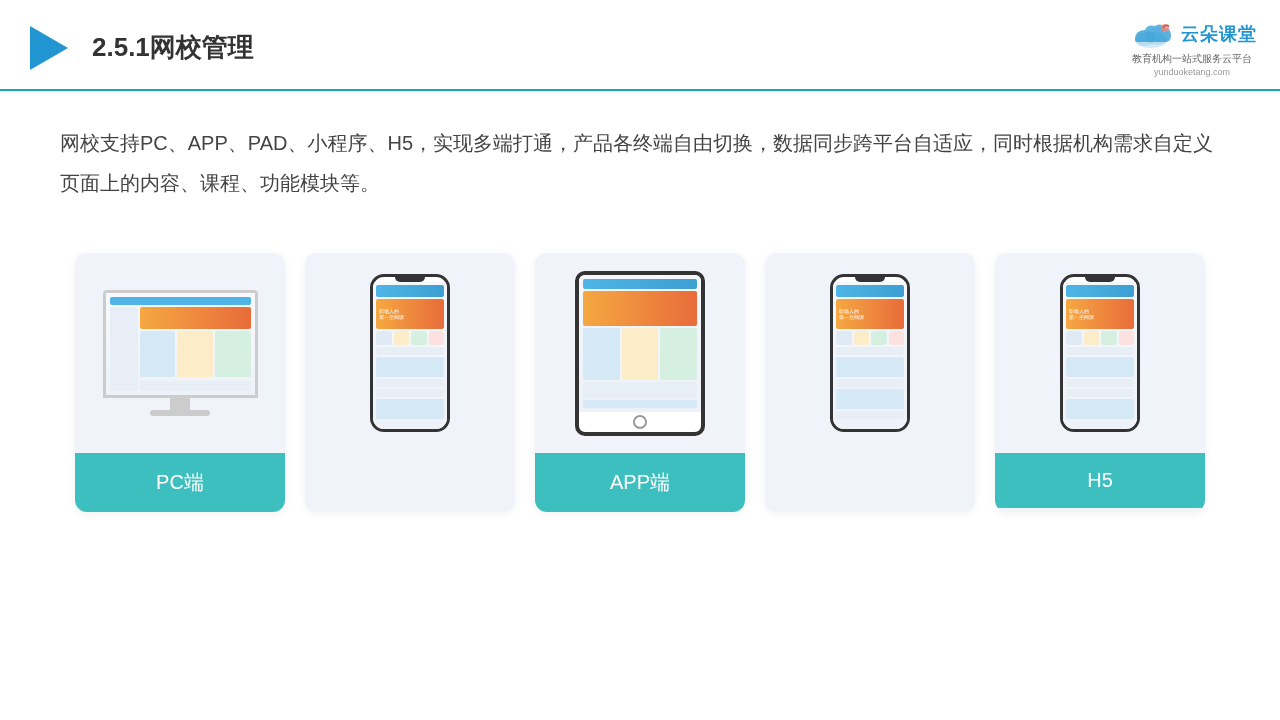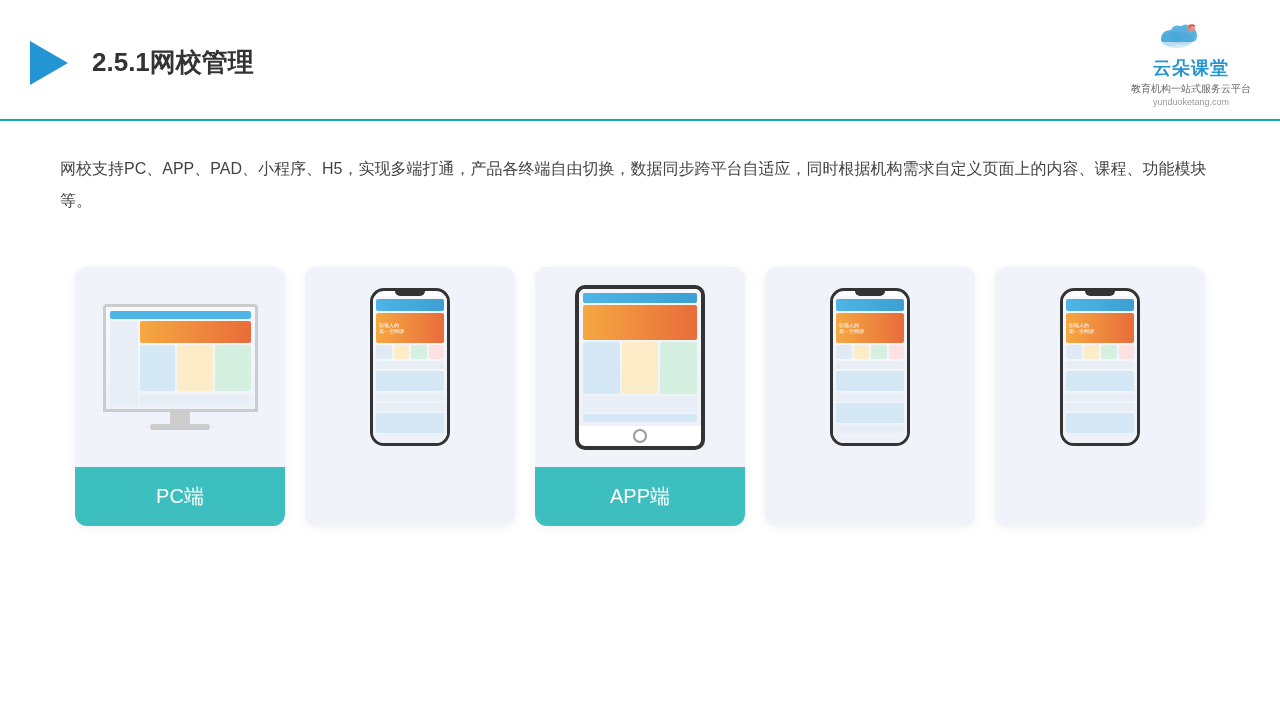--- a/index.html
+++ b/index.html
@@ -9,21 +9,21 @@
       background: #fff;
       font-family: 'Microsoft YaHei', 'PingFang SC', sans-serif;
       overflow: hidden;
     }
 
     
     .header {
       display: flex;
       align-items: center;
       justify-content: space-between;
-      padding: 18px 29px 12px 30px;
+      padding: 18px 23px 12px 30px;
       border-bottom: 2px solid #1ab;
     }
     .header-left {
       display: flex;
       align-items: center;
       gap: 16px;
     }
     .play-icon {
       width: 0;
       height: 0;
@@ -40,22 +40,22 @@
     .header-title span {
       font-weight: 700;
     }
     .logo-area {
       display: flex;
       flex-direction: column;
       align-items: center;
     }
     .logo-cloud {
       display: flex;
+      align-items: center;
       gap: 6px;
-      flex-direction: column;
     }
     .cloud-svg {
       width: 48px;
       height: 32px;
     }
     .logo-text-main {
       font-size: 18px;
       color: #2196d3;
       font-weight: 600;
       letter-spacing: 1px;
@@ -69,21 +69,21 @@
     .logo-url {
       font-size: 9px;
       color: #999;
       margin-top: 1px;
       text-align: left;
     }
 
     
     .description {
       padding: 32px 60px 20px 60px;
-      font-size: 16px;
+      font-size: 20px;
       color: #444;
       line-height: 2;
     }
 
     
     .cards-container {
       display: flex;
       justify-content: center;
       gap: 20px;
       padding: 20px 40px 8px 40px;
@@ -471,15 +471,16 @@
           <div class="phone-content">
             <div class="phone-content-line"></div>
             <div class="phone-content-line wide"></div>
             <div class="phone-content-line"></div>
             <div class="phone-content-line"></div>
             <div class="phone-content-line wide"></div>
           </div>
         </div>
       </div>
     </div>
+    <div class="card-label">H5</div>
   </div>
 
 </div>
 
 </body></html>

